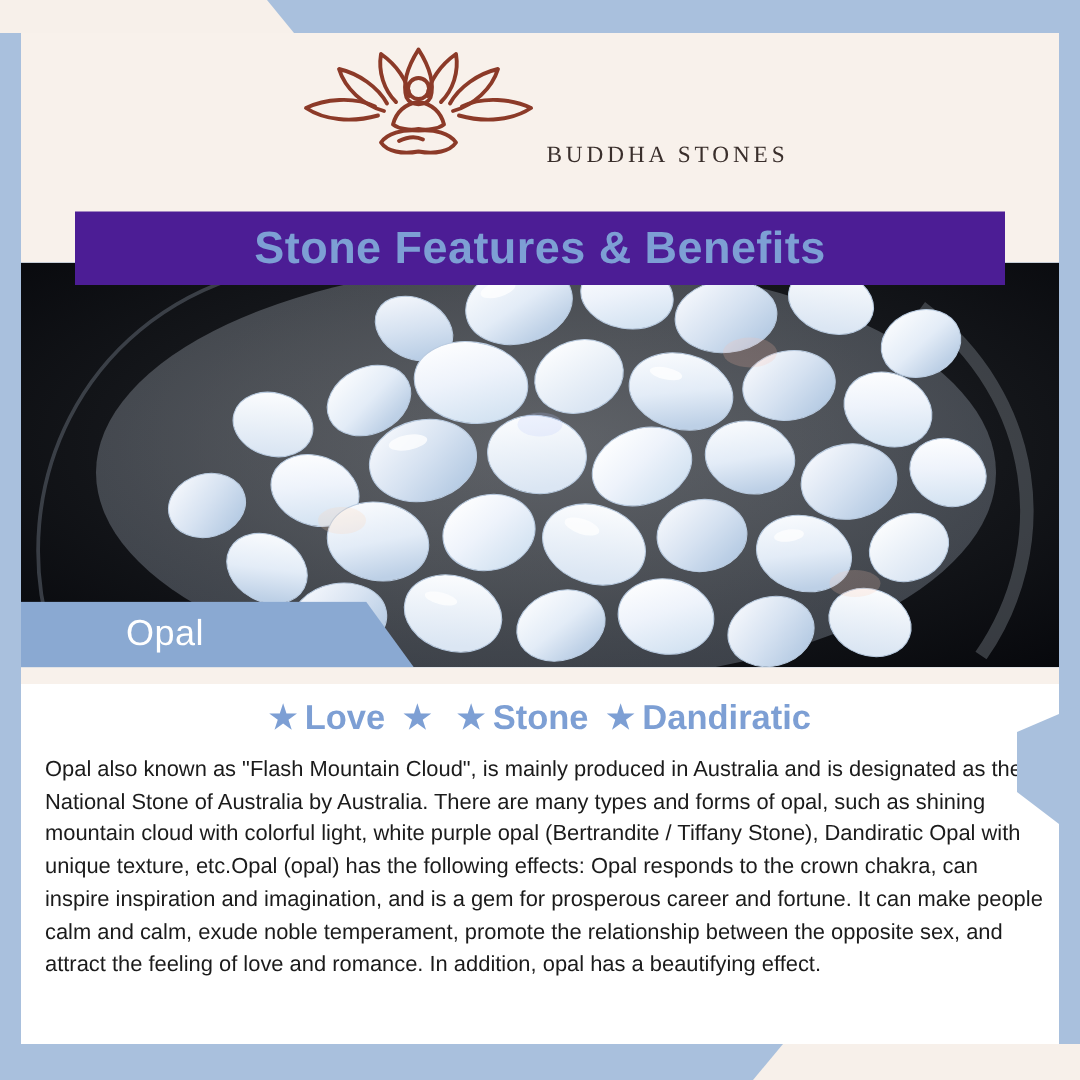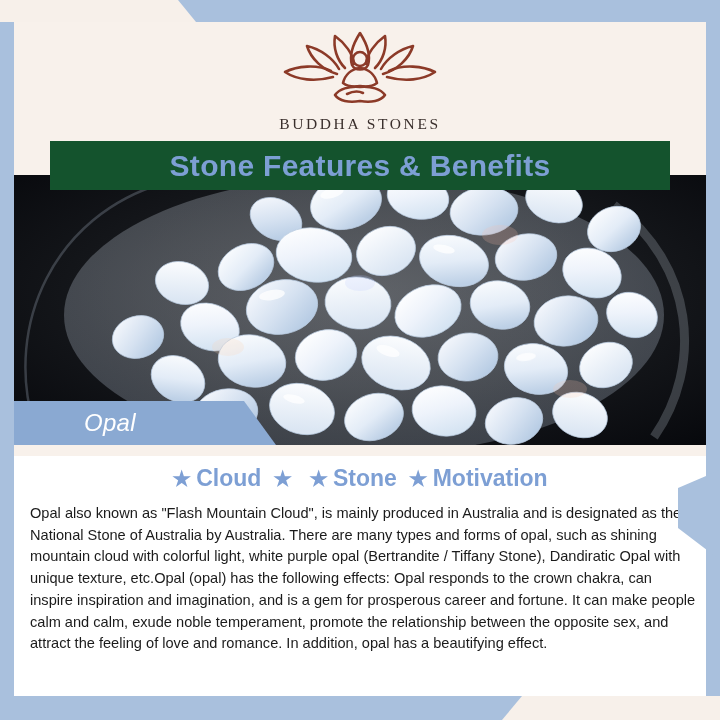--- a/index.html
+++ b/index.html
@@ -44,52 +44,52 @@
     clip-path:polygon(42px 0, 42px 90px, 0 58px, 0 18px);
   }
 
   
   #header{
     position:absolute; left:14px; top:22px; width:692px; height:153px;
     background:#f8f1eb; z-index:3;
     display:flex; flex-direction:column; align-items:center;
   }
   #logo-block{
-    margin-top:8px; display:flex; flex-direction:column; align-items:center;
+    margin-top:8px; display:flex; align-items:flex-end;
   }
   #lotus-icon{ display:block; }
   #brand-name{
     font-family:"Liberation Serif", serif;
     font-size:15.5px; letter-spacing:2.6px; color:#3a2f2c;
     margin-top:3px; white-space:nowrap;
   }
   #title-strip{
     position:absolute; left:36px; top:119px; width:620px; height:49px;
-    background:#14532d; display:flex; align-items:center; justify-content:center;
+    background:#4c1d95; display:flex; align-items:center; justify-content:center;
   }
   #page-title{
     font-size:30px; font-weight:bold; color:#7d9fd4; letter-spacing:.3px;
     white-space:nowrap;
   }
 
   
   #photo{
     position:absolute; left:14px; top:175px; width:692px; height:270px;
     overflow:hidden; z-index:2;
   }
   #photo svg{ display:block; width:692px; height:270px; }
 
   #stone-label-banner{
     position:absolute; left:0; bottom:0; width:262px; height:44px;
     background:#8aa9d2; z-index:4;
     clip-path:polygon(0 0, 230px 0, 262px 44px, 0 44px);
     display:flex; align-items:center;
   }
   #stone-label{
-    color:#ffffff; font-size:24px; margin-left:70px; letter-spacing:.3px;font-style:italic;
+    color:#ffffff; font-size:24px; margin-left:70px; letter-spacing:.3px;
   }
 
   
   #body-panel{
     position:absolute; left:14px; top:445px; width:692px; height:251px;
     background:#ffffff; z-index:4;
   }
   #panel-cream-top{
     position:absolute; left:0; top:0; width:692px; height:11px;
     background:#f8f1eb;
@@ -262,29 +262,29 @@
     <span id="stone-label">Opal</span>
   </div>
 </div>
 
 <div id="body-panel">
   <div id="panel-cream-top"></div>
 
   <div id="benefits-row">
     <span class="benefit">
       <span class="star">★</span>
-      <span>Cloud</span>
+      <span>Love</span>
     </span>
     <span class="benefit">
       <span class="star">★</span>
     </span>
     <span class="benefit">
       <span class="star">★</span>
       <span>Stone</span>
     </span>
     <span class="benefit">
       <span class="star">★</span>
-      <span>Motivation</span>
+      <span>Dandiratic</span>
     </span>
   </div>
 
   <p id="description">Opal also known as "Flash Mountain Cloud", is mainly produced in Australia and is designated as the National Stone of Australia by Australia. There are many types and forms of opal, such as shining mountain cloud with colorful light, white purple opal (Bertrandite / Tiffany Stone), Dandiratic Opal with unique texture, etc.Opal (opal) has the following effects: Opal responds to the crown chakra, can inspire inspiration and imagination, and is a gem for prosperous career and fortune. It can make people calm and calm, exude noble temperament, promote the relationship between the opposite sex, and attract the feeling of love and romance. In addition, opal has a beautifying effect.</p>
 </div>
 
 </body></html>

